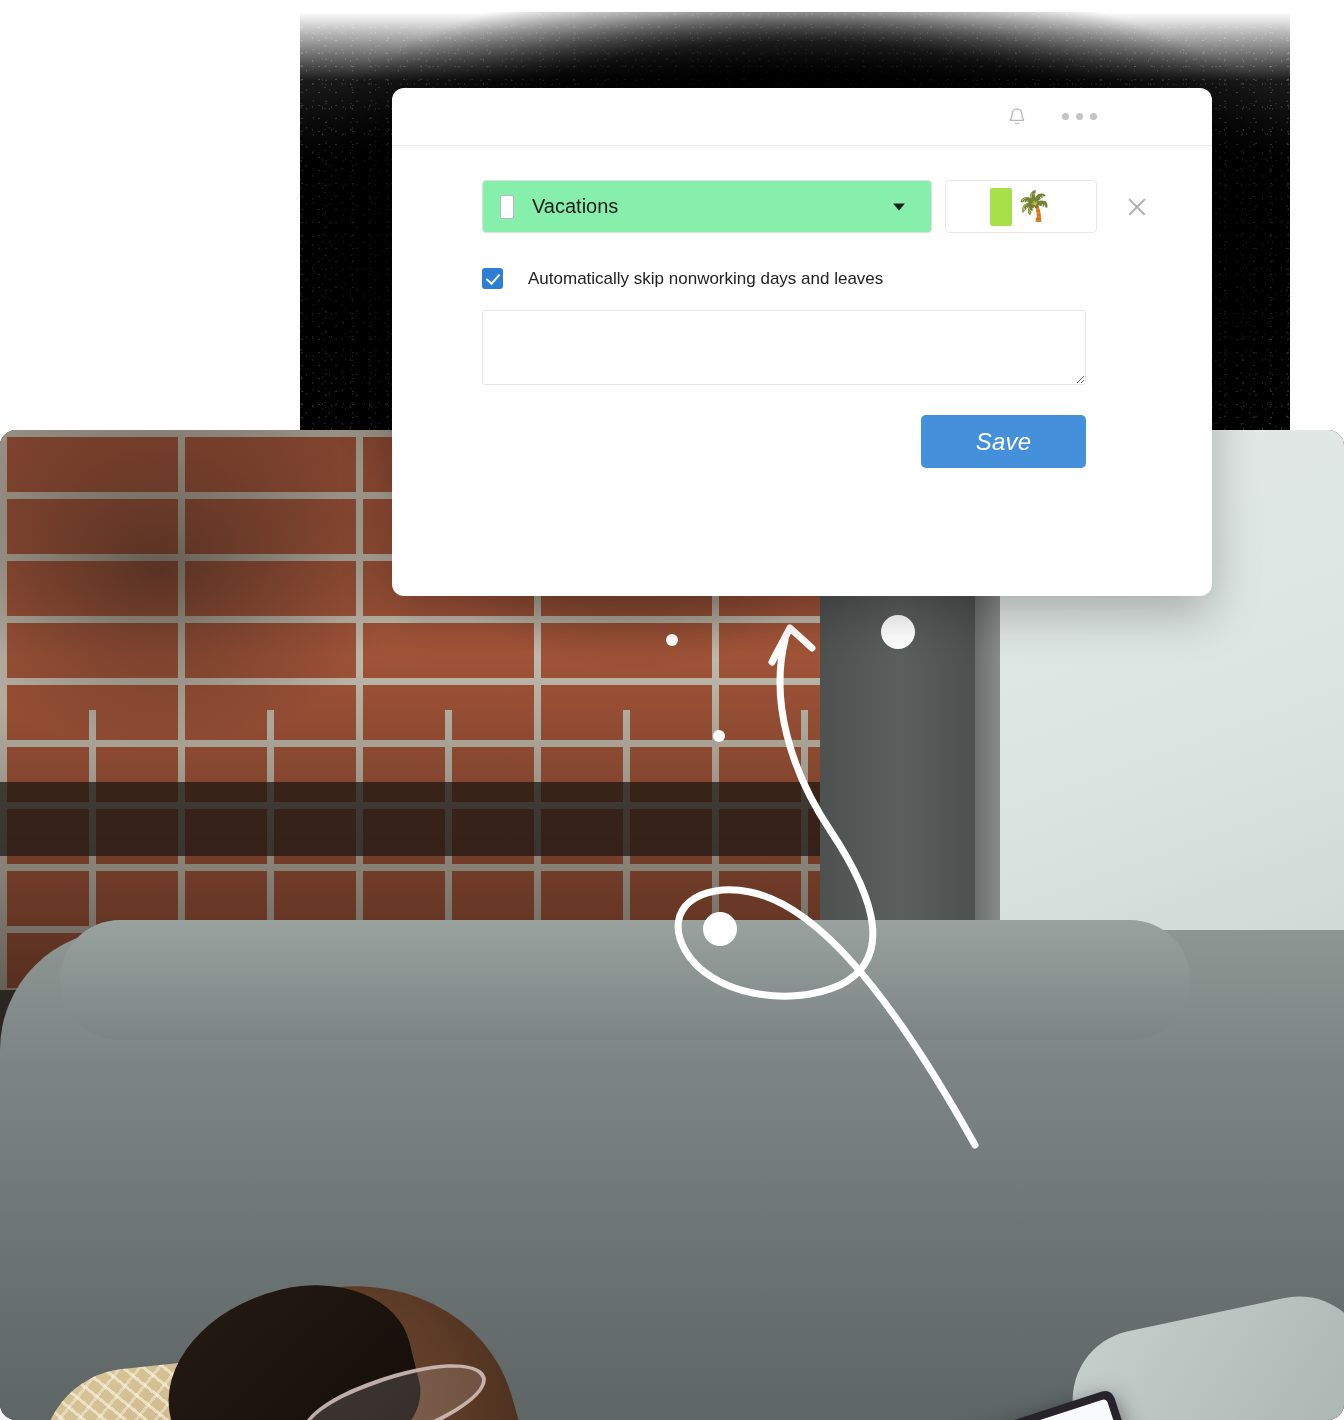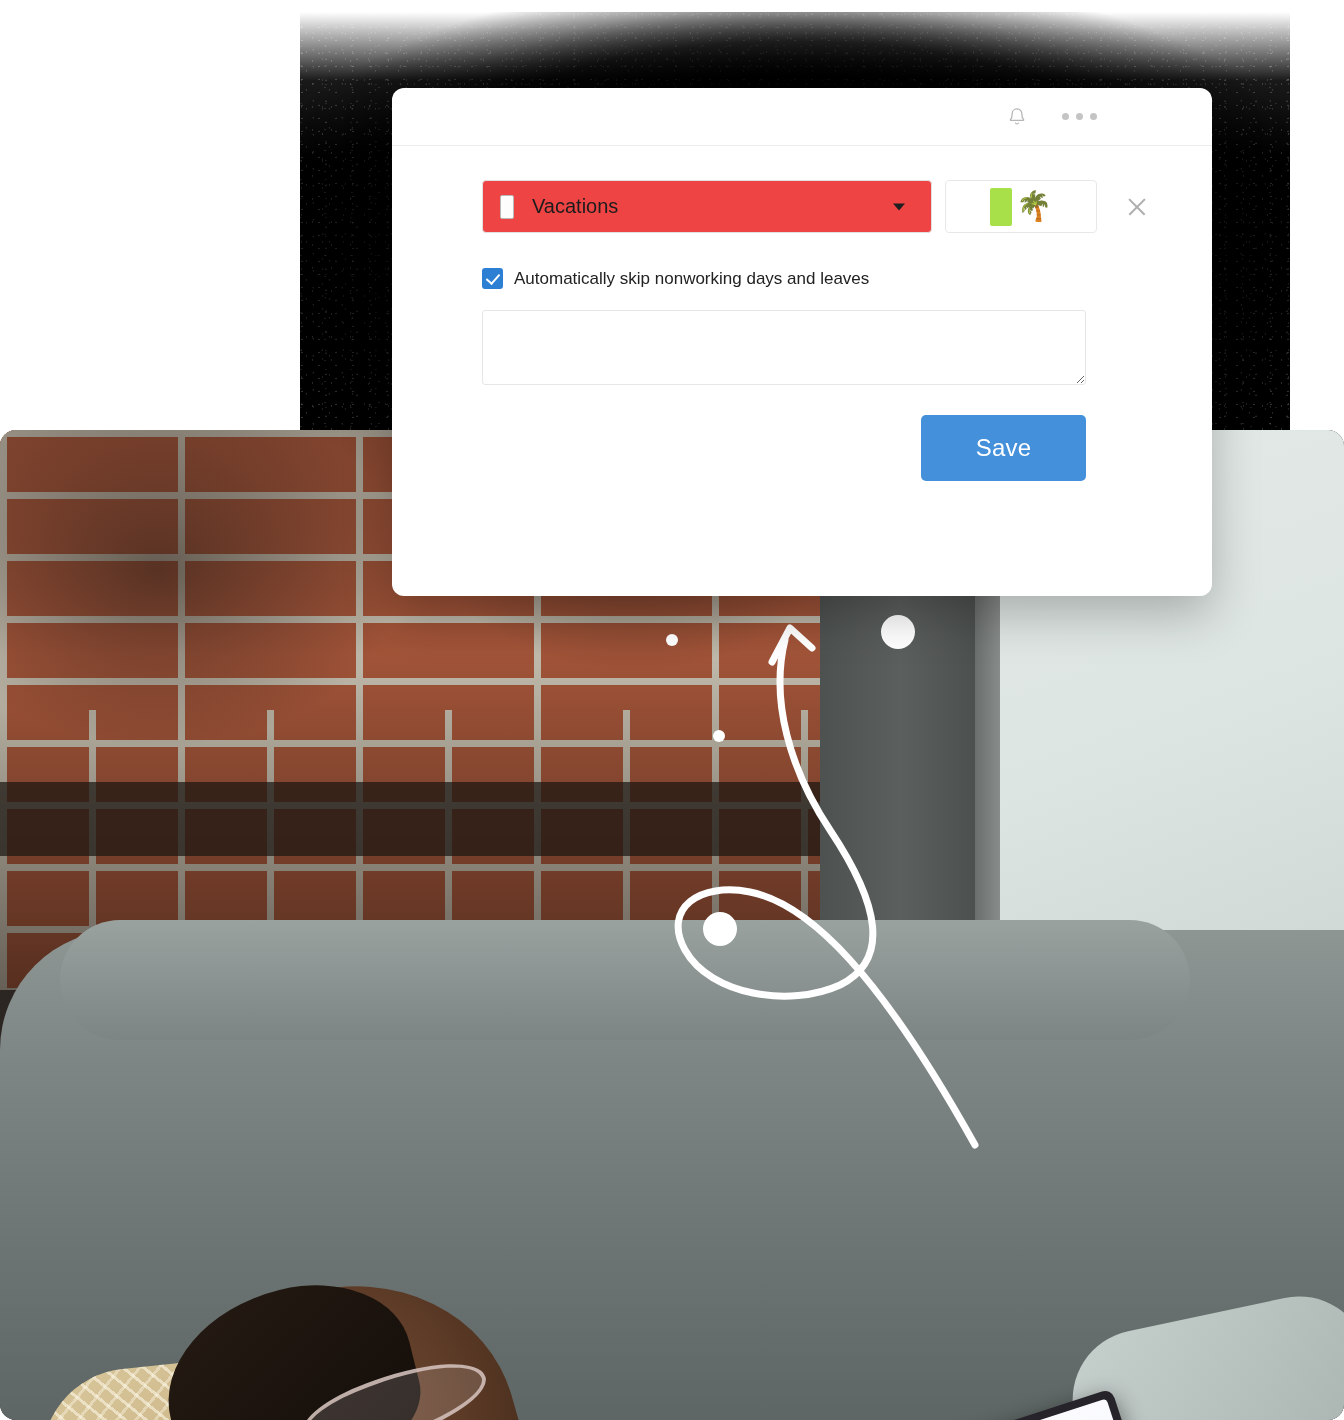--- a/index.html
+++ b/index.html
@@ -240,21 +240,21 @@
   }
 
   .field-row { display: flex; align-items: center; gap: 13px; }
 
   .select-box {
     flex: 0 0 auto;
     width: 450px;
     height: 53px;
     border: 1px solid #e0e0e0;
     border-radius: 4px;
-    background: #ef4444;
+    background: #86efac;
     display: flex;
     align-items: center;
     padding: 0 16px 0 17px;
     position: relative;
   }
   .select-glyph {
     width: 14px; height: 24px;
     border: 1.5px solid #b9b9b9;
     border-radius: 2px;
     background: #fdfdfd;
@@ -299,21 +299,21 @@
   .close-x::before, .close-x::after {
     content: ""; position: absolute; left: 2px; top: 12px;
     width: 22px; height: 1.6px; background: #aeaeae;
   }
   .close-x::before { transform: rotate(45deg); }
   .close-x::after  { transform: rotate(-45deg); }
 
   .check-row {
     display: flex;
     align-items: center;
-    gap: 11px;
+    gap: 25px;
     margin-top: 35px;
   }
   .checkbox {
     width: 21px; height: 21px;
     border-radius: 3px;
     background: #2d7fd3;
     position: relative;
     flex: 0 0 auto;
   }
   .checkbox::after {
@@ -337,29 +337,30 @@
   }
 
   .action-row {
     margin-top: 26px;
     width: 604px;
     display: flex;
     justify-content: flex-end;
   }
   .save-btn {
     width: 165px;
-    height: 66px;
+    height: 53px;
     background: #4490da;
     border: none;
     border-radius: 5px;
     color: #ffffff;
     font-size: 24px;
     font-family: "Liberation Sans", sans-serif;
     cursor: pointer;
     letter-spacing: .2px;
+    font-style: italic;
   }
 </style>
 </head>
 <body>
 
 <div id="stage">
 
   <div class="dark-band"></div>
 
   <div class="photo">

